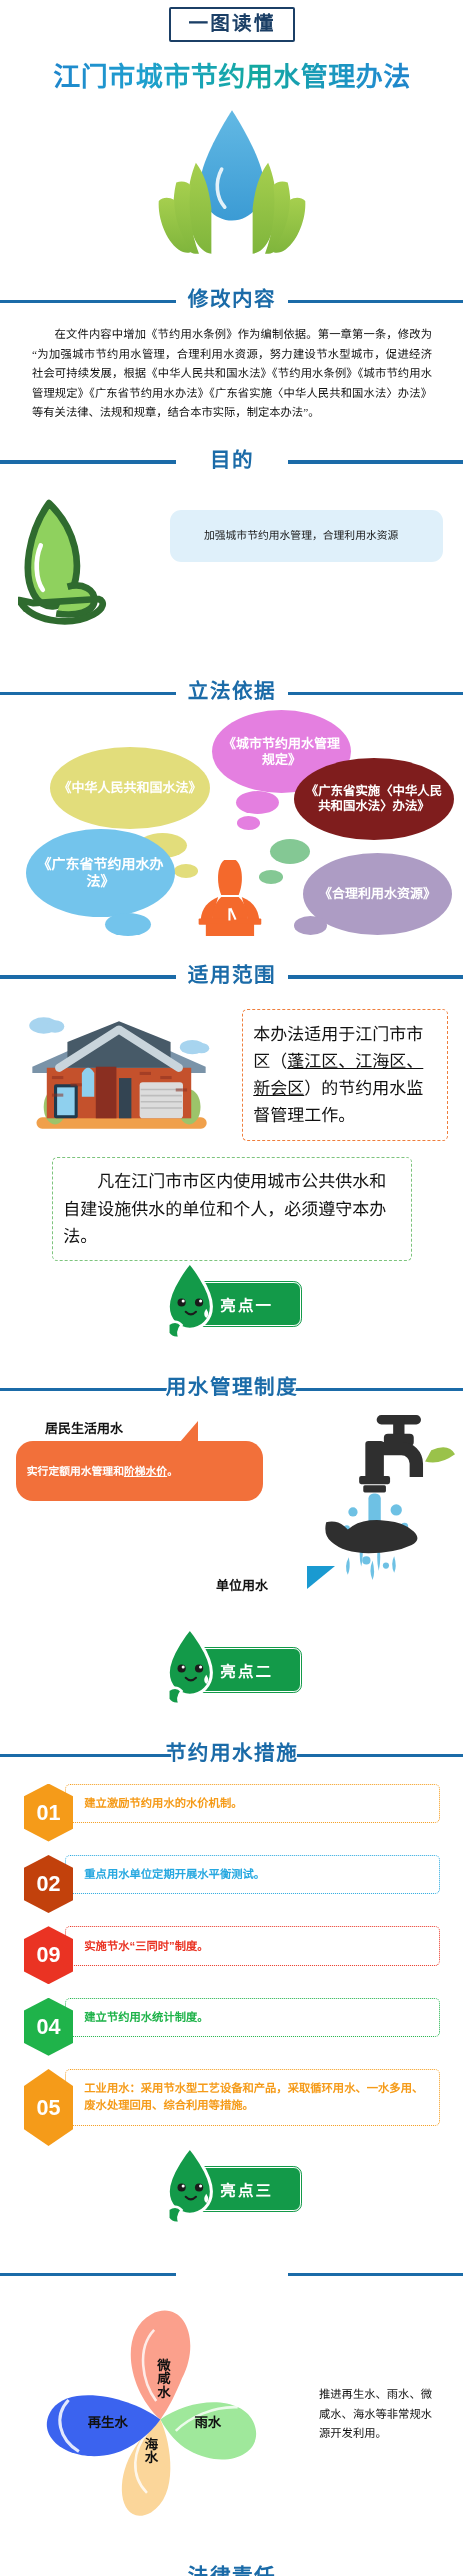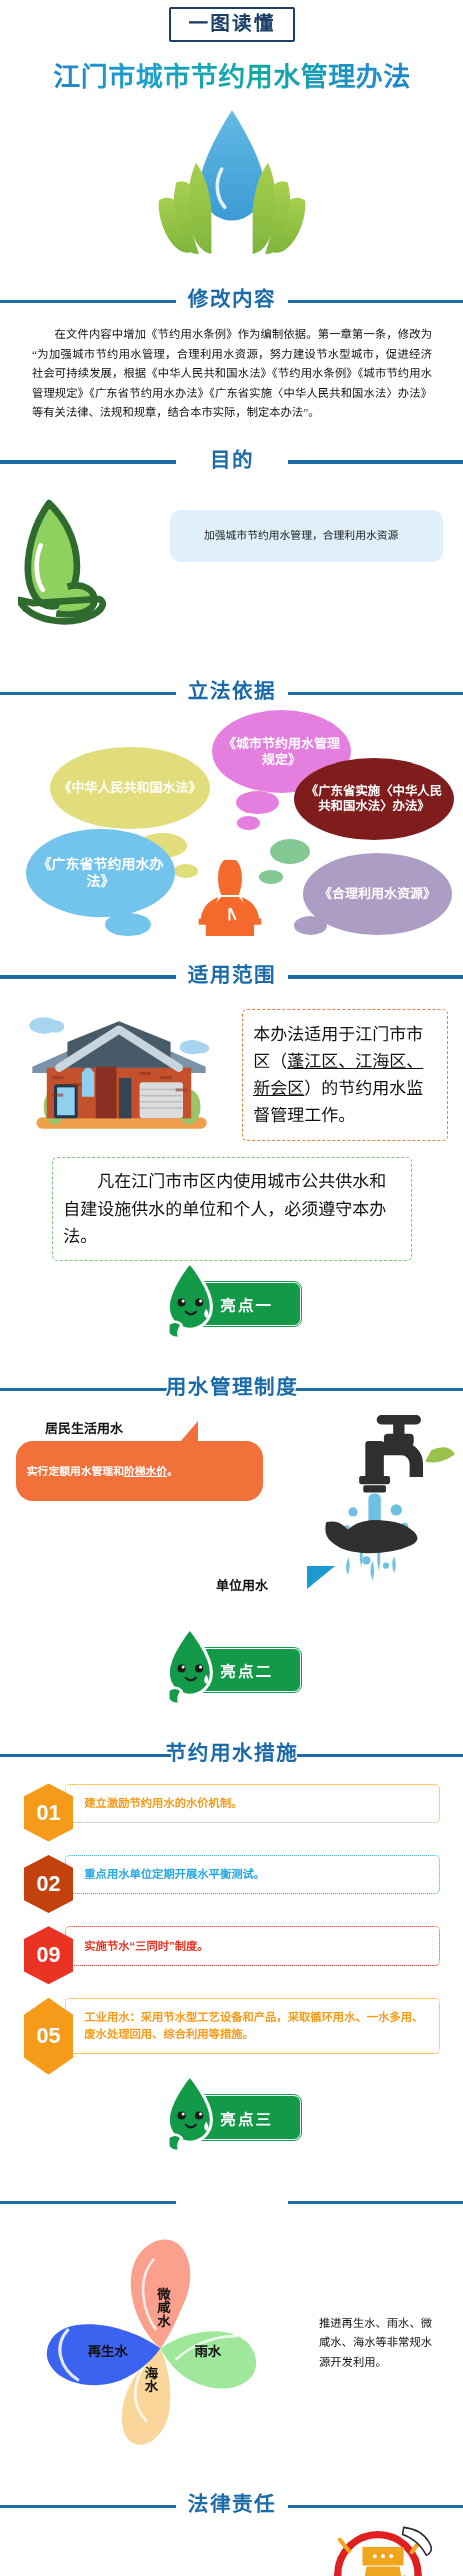--- a/index.html
+++ b/index.html
@@ -485,20 +485,24 @@
   </div>
   <div class="m-row">
     <div class="m-hex" style="background:#c2410c;">02</div>
     <div class="m-text" style="border-color:#27a8e0;color:#27a8e0;">重点用水单位定期开展水平衡测试。</div>
   </div>
   <div class="m-row">
     <div class="m-hex" style="background:#ea3323;">09</div>
     <div class="m-text" style="border-color:#ea3323;color:#ea3323;">实施节水“三同时”制度。</div>
   </div>
   <div class="m-row">
+    <div class="m-hex" style="background:#1fb34a;">04</div>
+    <div class="m-text" style="border-color:#1fb34a;color:#1fb34a;">建立节约用水统计制度。</div>
+  </div>
+  <div class="m-row">
     <div class="m-hex" style="background:#f59b19;min-height:77px;">05</div>
     <div class="m-text" style="border-color:#f59b19;color:#f59b19;">工业用水：采用节水型工艺设备和产品，采取循环用水、一水多用、废水处理回用、综合利用等措施。</div>
   </div>
 </div>
 
 <div class="hl-badge">
   <span class="inner">
     <svg class="hl-mascot" width="77" height="88" viewBox="0 0 150 170">
       <path d="M62 6 C 62 6 104 56 104 92 C 104 118 85 136 62 136 C 39 136 20 118 20 92 C 20 56 62 6 62 6 Z" fill="#139a49" stroke="#ffffff" stroke-width="6"></path>
       <circle cx="46" cy="84" r="8" fill="#1b1b1b"></circle>

